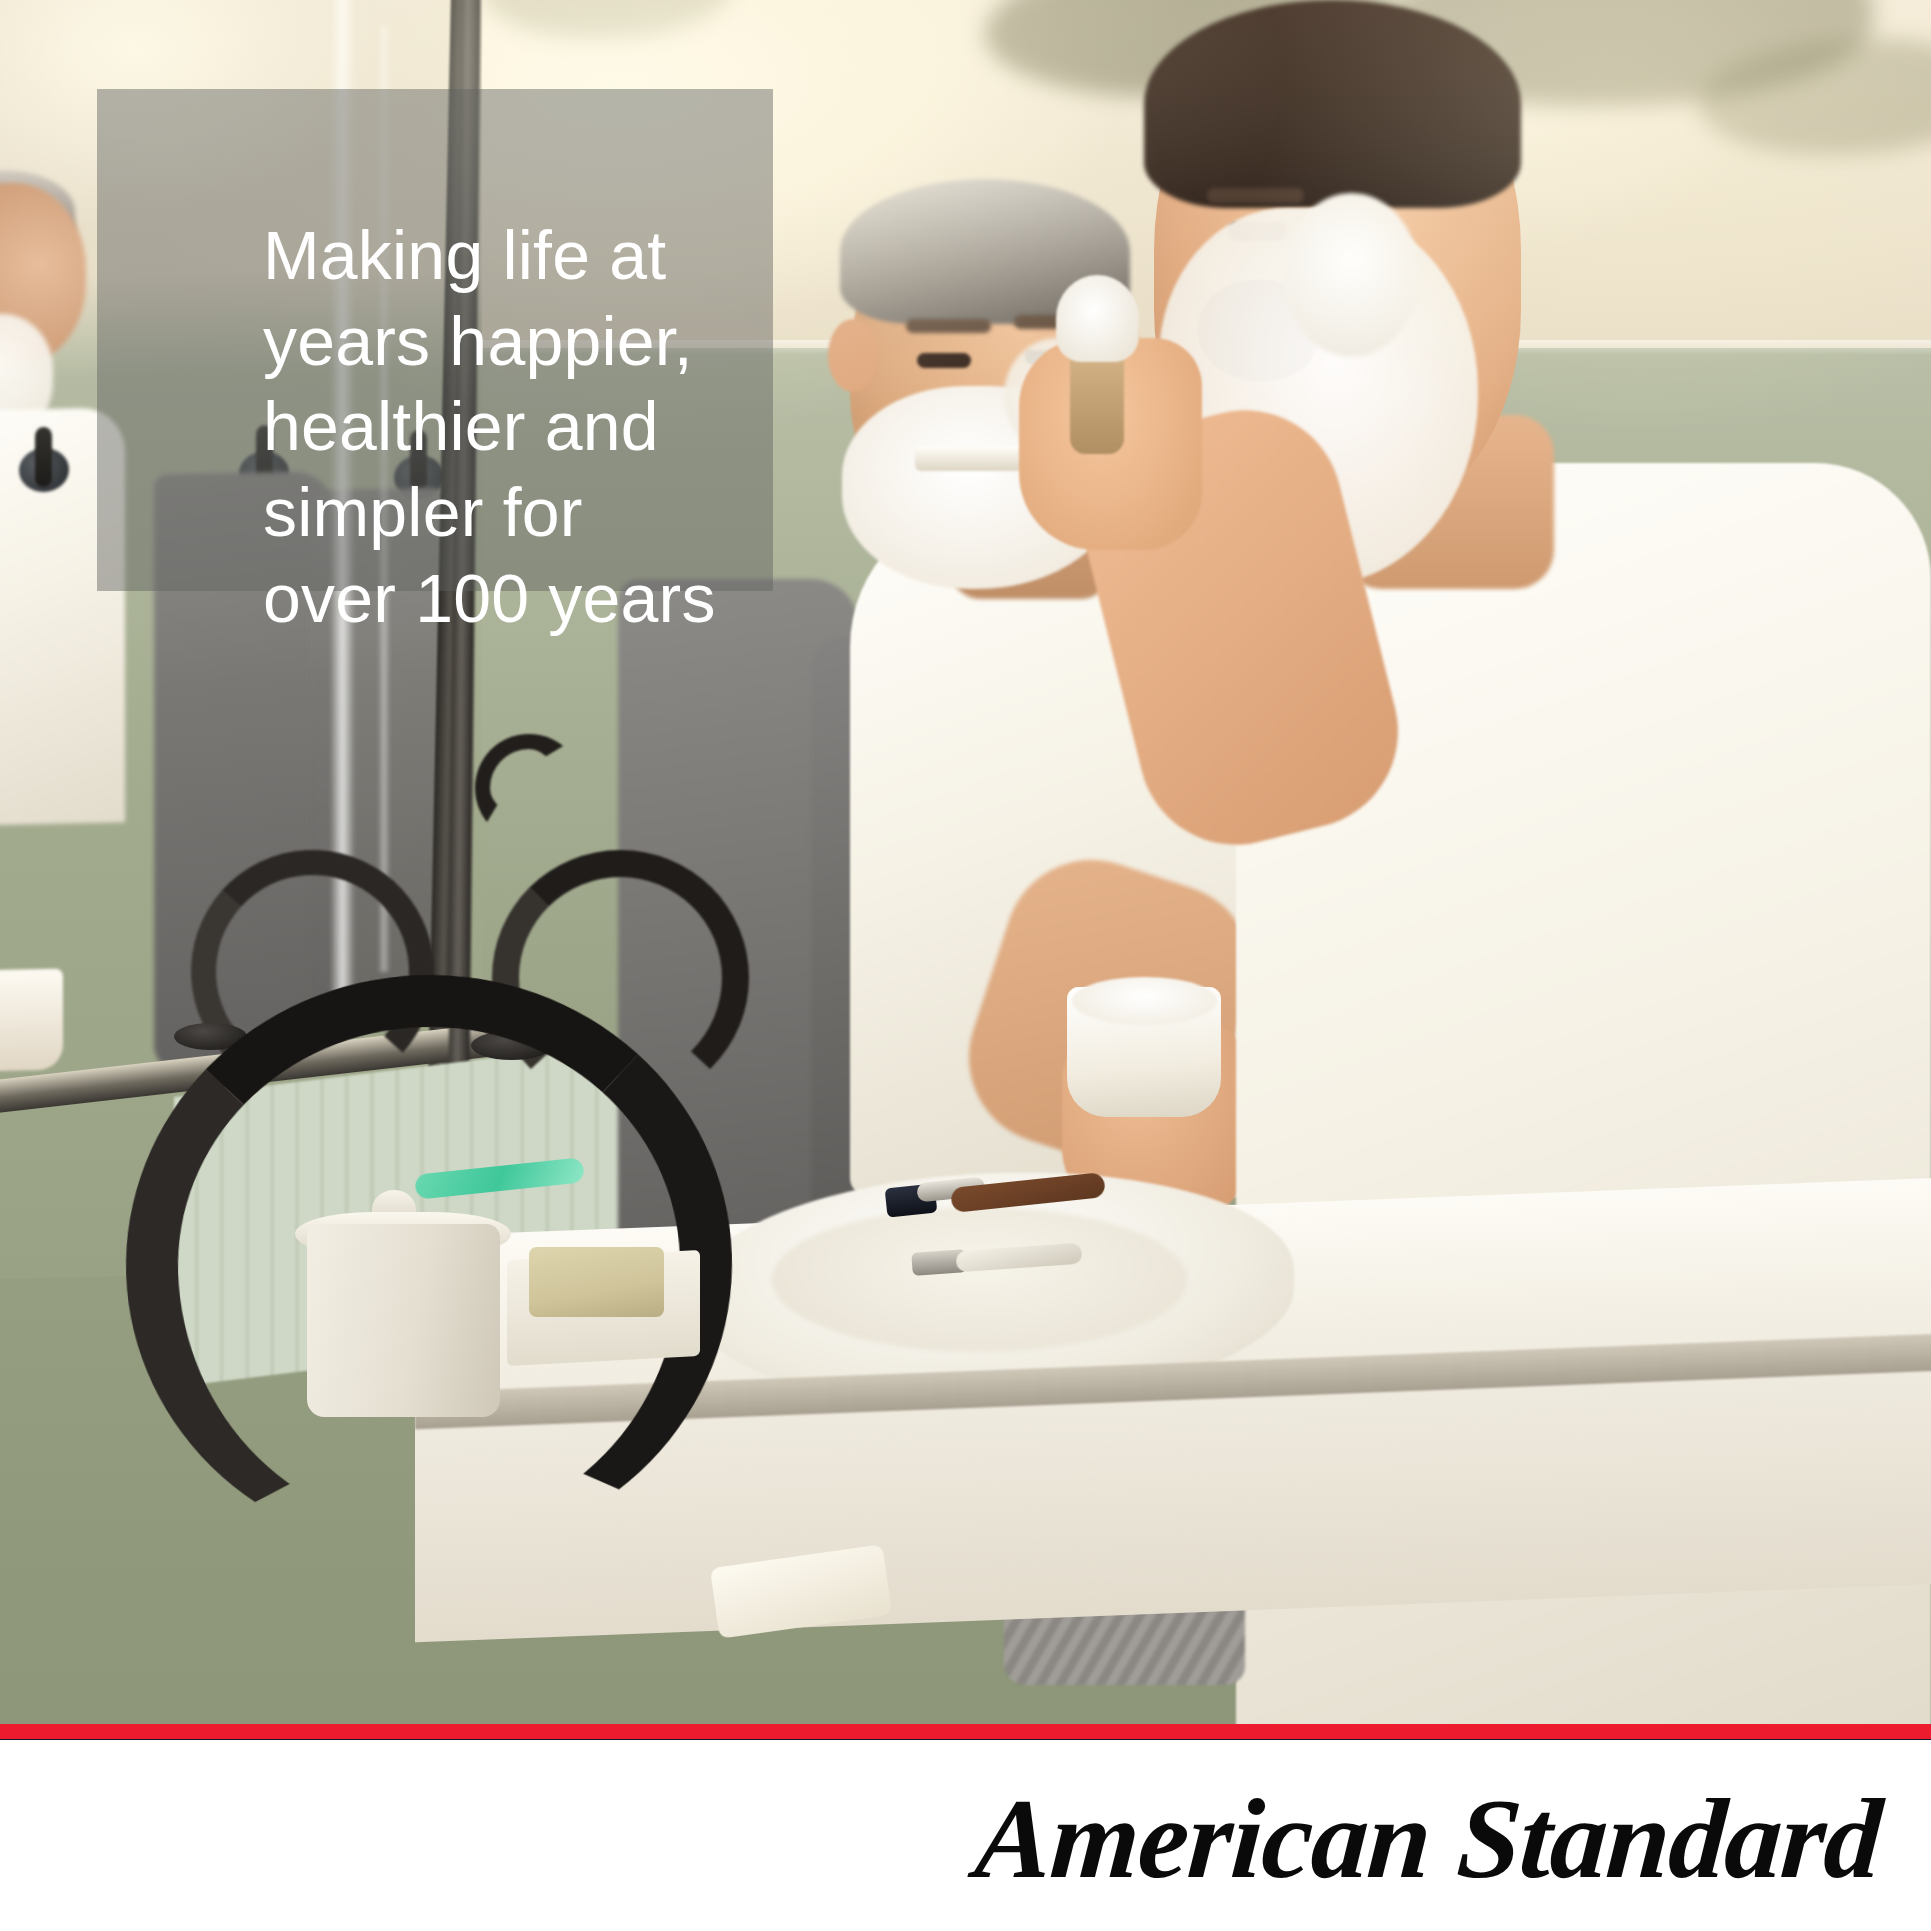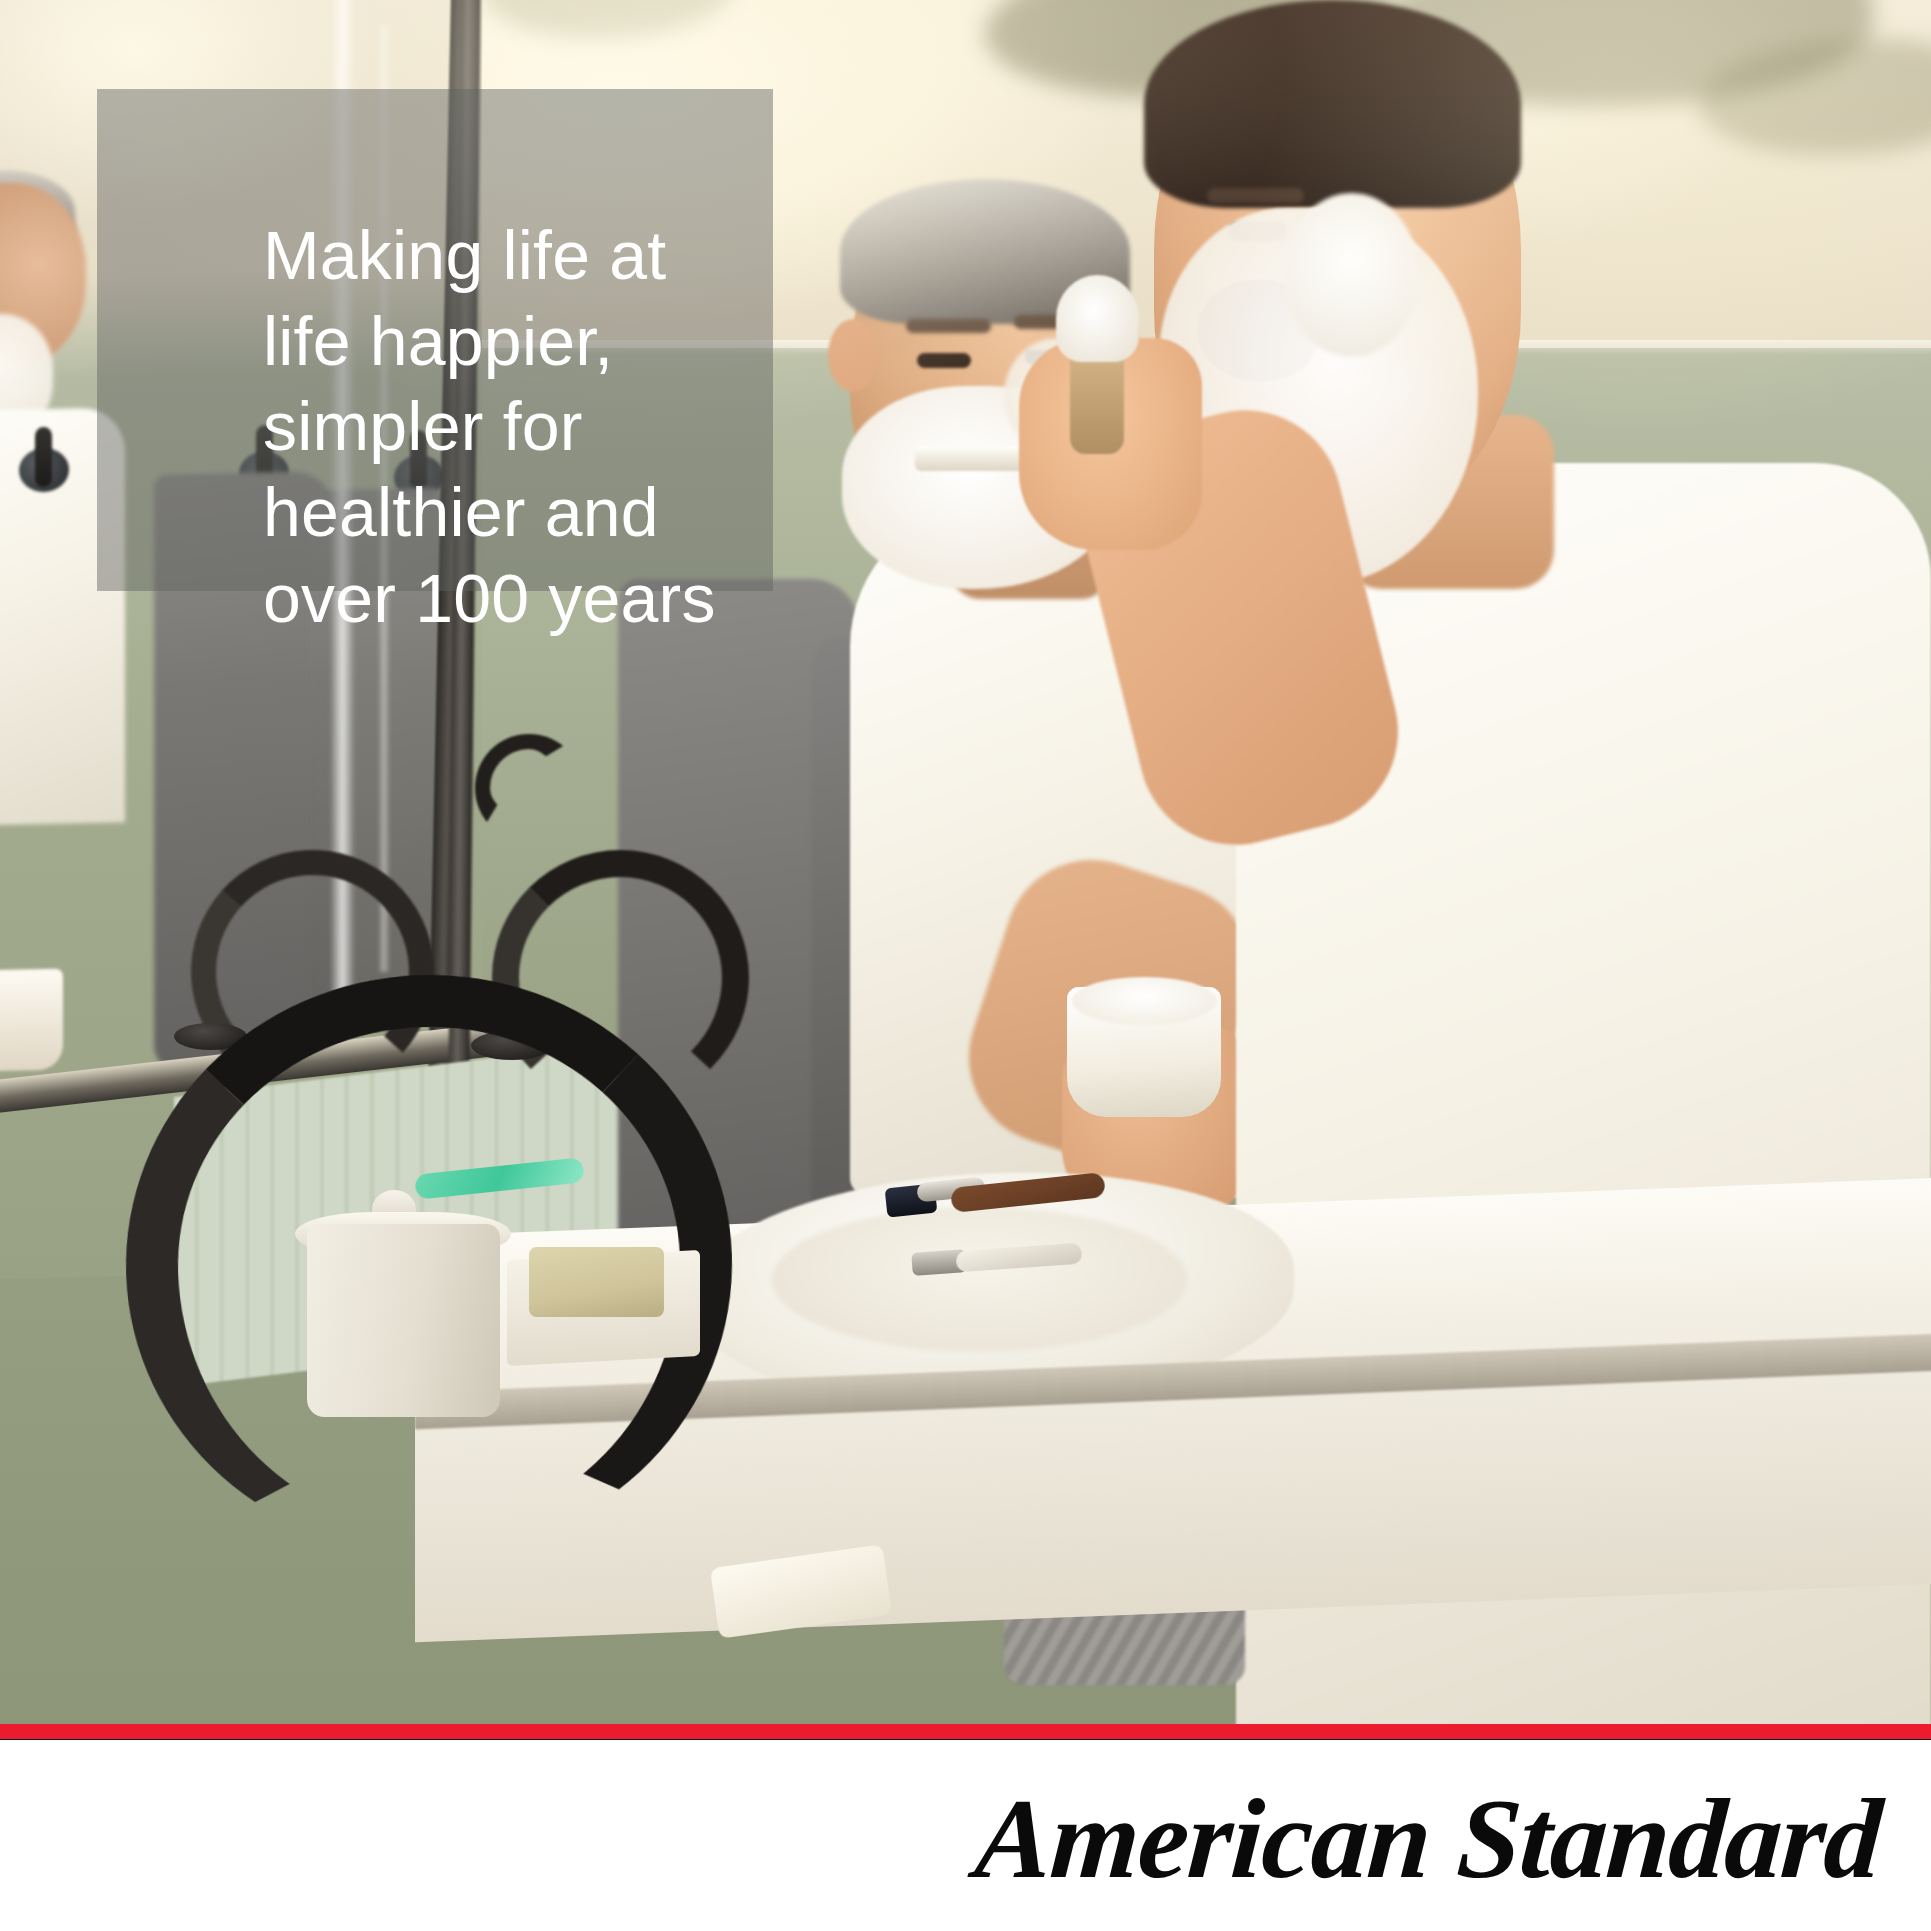--- a/index.html
+++ b/index.html
@@ -281,23 +281,23 @@
     <div class="razor2-h"></div>
     <div class="tube"></div>
 
     <div style="position:absolute;left:0;top:0;width:1931px;height:1724px;pointer-events:none;
                 background:radial-gradient(ellipse 869px 502px at 676px 77px,rgba(255,248,224,.45),rgba(255,248,224,0) 70%),
                            radial-gradient(ellipse 676px 444px at 1641px 116px,rgba(255,245,215,.3),rgba(255,245,215,0) 72%);"></div>
 
     <div id="overlay">
       <div id="overlay-text">
         <span class="ln">Making life at</span>
-        <span class="ln">life happier,</span>
+        <span class="ln">years happier,</span>
+        <span class="ln">healthier and</span>
         <span class="ln">simpler for</span>
-        <span class="ln">healthier and</span>
         <span class="ln">over 100 years</span>
       </div>
     </div>
 
   </div>
 
   <div id="redbar"></div>
   <div id="footer">
     <div id="logo">American Standard</div>
   </div>

